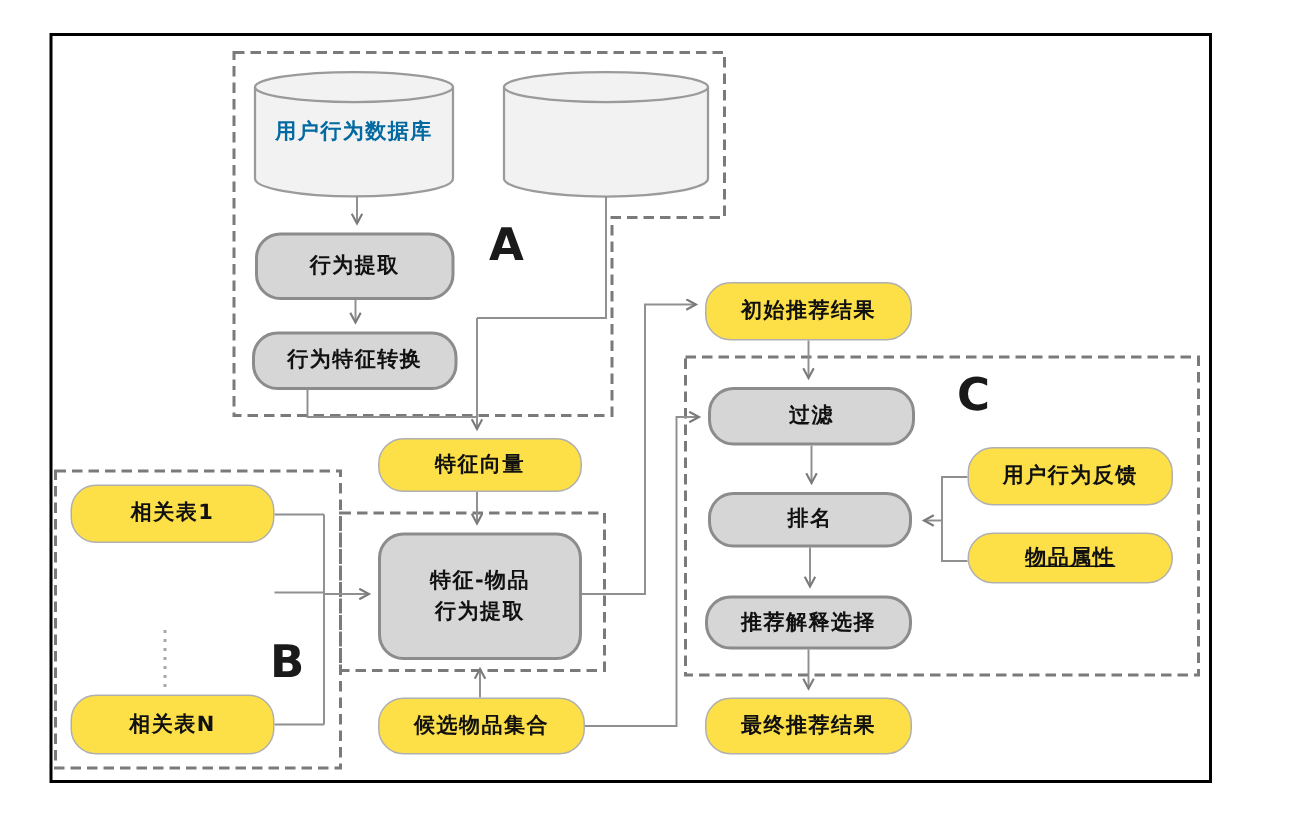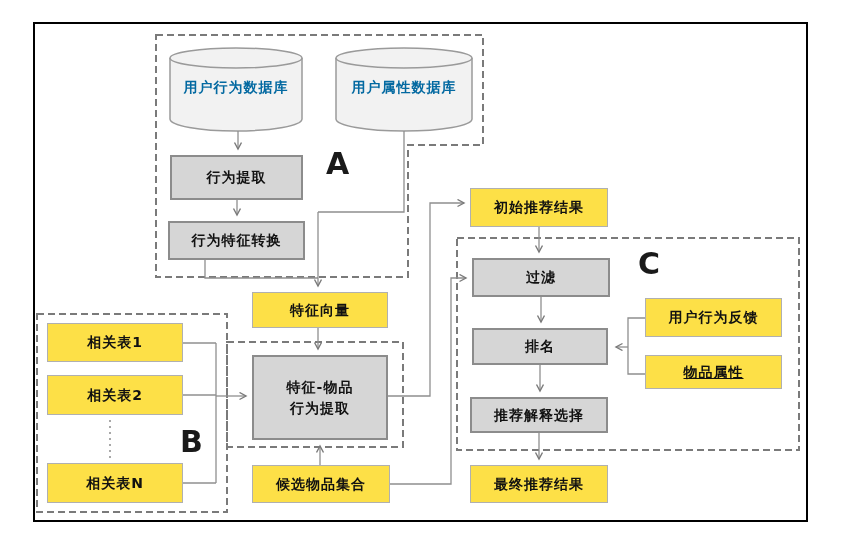--- a/index.html
+++ b/index.html
@@ -10,20 +10,21 @@
   .frame{
     position:absolute;left:33px;top:22px;width:771px;height:496px;
     border:2px solid #000;background:#fff;
   }
   svg.layer{position:absolute;left:0;top:0;width:863px;height:542px;}
   .node{
     position:absolute;display:flex;align-items:center;justify-content:center;
     flex-direction:column;box-sizing:border-box;
     font-size:14px;font-weight:700;color:#111;letter-spacing:1px;line-height:1.45;
     text-align:center;
+    border-radius:17px;
   }
   .node.light{background:#fde047;border:1px solid #b0b0b0;}
   .node.dark{background:#d6d6d6;border:2px solid #8c8c8c;}
   .cyl-label{
     position:absolute;display:flex;align-items:center;justify-content:center;
     font-size:14px;font-weight:700;color:#0369a1;letter-spacing:1px;text-align:center;
   }
   .region-label{
     position:absolute;font-size:30px;font-weight:700;color:#1a1a1a;
   }
@@ -76,35 +77,33 @@
       <polyline points="541,297 541,322" marker-end="url(#arw)"></polyline>
       <polyline points="540,365 540,391" marker-end="url(#arw)"></polyline>
       <polyline points="539,433 539,459" marker-end="url(#arw)"></polyline>
       <polyline points="645,318 628,318 628,374 645,374"></polyline>
       <polyline points="628,347 616,347" marker-end="url(#arw)"></polyline>
       <line x1="110" y1="420" x2="110" y2="460" stroke="#a8a8a8" stroke-width="2" stroke-dasharray="2 4"></line>
     </g>
   </svg>
 
   <div class="cyl-label" style="left:170px;top:60px;width:132px;height:56px;">用户行为数据库</div>
-  <div class="cyl-label" style="left:336px;top:60px;width:136px;height:56px;">用户属性数据库</div>
 
   <div class="node dark" style="left:170px;top:155px;width:133px;height:45px;">行为提取</div>
   <div class="node dark" style="left:168px;top:221px;width:137px;height:39px;">行为特征转换</div>
   <div class="node light" style="left:252px;top:292px;width:136px;height:36px;">特征向量</div>
 
   <div class="node dark" style="left:252px;top:355px;width:136px;height:85px;">
     <span>特征-物品</span>
     <span>行为提取</span>
   </div>
 
   <div class="node light" style="left:252px;top:465px;width:138px;height:38px;">候选物品集合</div>
 
   <div class="node light" style="left:47px;top:323px;width:136px;height:39px;">相关表1</div>
-  <div class="node light" style="left:47px;top:375px;width:136px;height:40px;">相关表2</div>
   <div class="node light" style="left:47px;top:463px;width:136px;height:40px;">相关表N</div>
 
   <div class="node light" style="left:470px;top:188px;width:138px;height:39px;">初始推荐结果</div>
   <div class="node dark" style="left:472px;top:258px;width:138px;height:39px;">过滤</div>
   <div class="node dark" style="left:472px;top:328px;width:136px;height:37px;">排名</div>
   <div class="node dark" style="left:470px;top:397px;width:138px;height:36px;">推荐解释选择</div>
   <div class="node light" style="left:470px;top:465px;width:138px;height:38px;">最终推荐结果</div>
 
   <div class="node light" style="left:645px;top:298px;width:137px;height:39px;">用户行为反馈</div>
   <div class="node light" style="left:645px;top:355px;width:137px;height:34px;text-decoration:underline;">物品属性</div>

